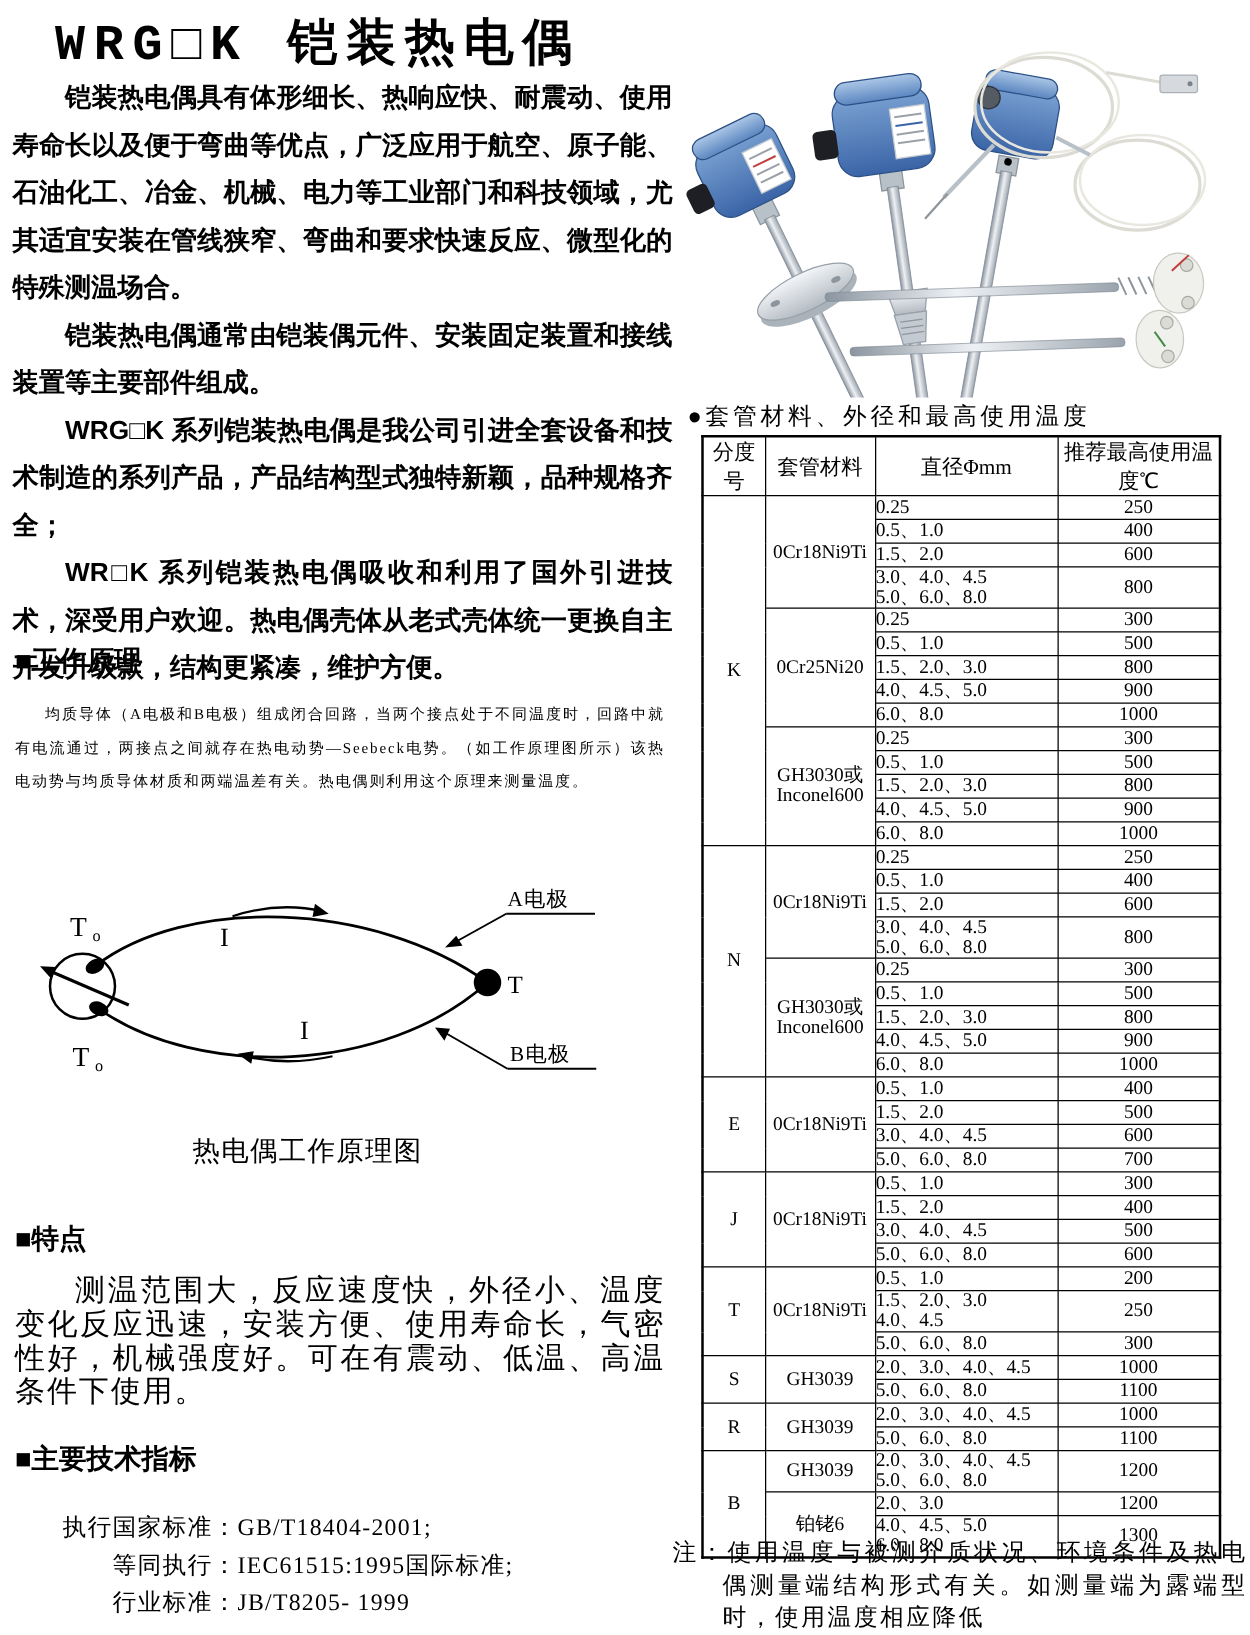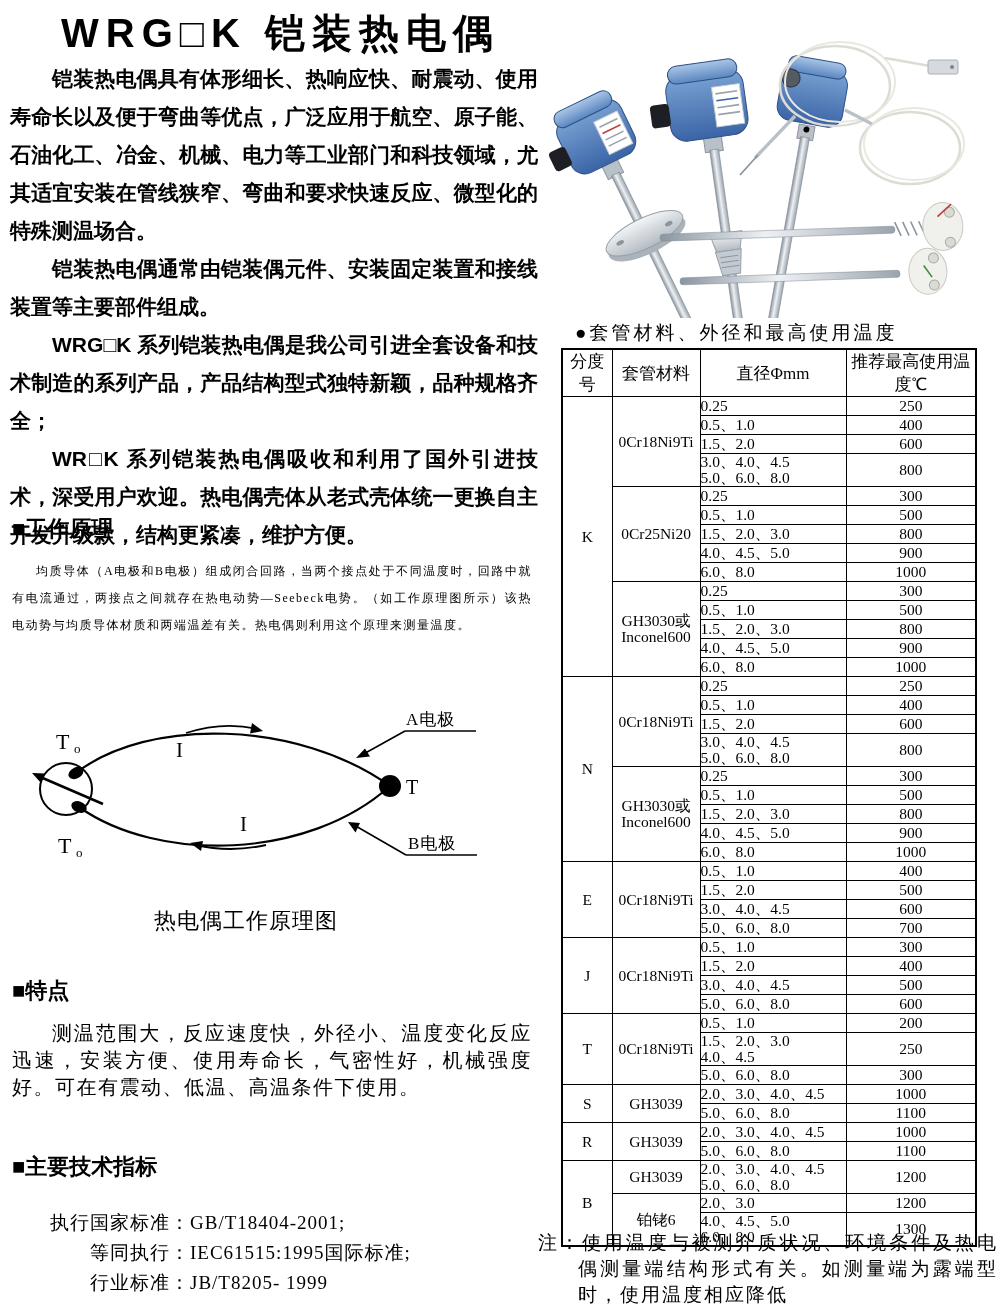--- a/index.html
+++ b/index.html
@@ -6,54 +6,54 @@
   html,body { width:1000px; height:1308px; }
   body {
     position:relative; background:#ffffff; color:#000;
     font-family:"Liberation Sans", sans-serif; overflow:hidden;
   }
   .abs { position:absolute; }
 
   
   .page-title {
     left:44px; top:6px; font-size:40px; font-weight:bold;
-    letter-spacing:7px; font-family:Liberation Sans, sans-serif;margin-left:17px;
+    letter-spacing:7px; font-family:Liberation Mono, monospace;
   }
   .intro { left:10px; top:60px; width:528px; }
   .intro p {
     font-size:21px; font-weight:600; line-height:38px;
     text-align:justify; text-indent:2em;
   }
   .sec-heading { font-size:22px; font-weight:bold; font-family:"Liberation Sans", sans-serif; }
   .h-principle { left:12px; top:514px; }
   .principle-text {
     left:12px; top:558px; width:520px;
     font-family:"Liberation Serif", serif; font-size:12px; line-height:27px;
     letter-spacing:1.5px; text-indent:2em; text-align:justify;
   }
   .diagram-wrap { left:8px; top:695px; }
   .h-features { left:12px; top:976px; }
   .features-text {
     left:12px; top:1020px; width:520px;
-    font-family:"Liberation Serif", serif; font-size:20px; line-height:27px;
+    font-family:"Liberation Serif", serif; font-size:24px; line-height:27px;
     letter-spacing:1.5px; text-indent:2em; text-align:justify;
   }
   .h-specs { left:12px; top:1152px; }
   .specs-lines {
     left:12px; top:1208px; width:520px;
     font-family:"Liberation Serif", serif; font-size:19px; line-height:30px;
     letter-spacing:1px;
   }
   .spec-line-0 { padding-left:38px; }
   .spec-line-1, .spec-line-2 { padding-left:78px; }
 
   
   .product-wrap { left:540px; top:18px; }
   .table-title {
-    left:575px; top:320px; font-family:Liberation Serif, serif;
+    left:550px; top:320px; font-family:Liberation Serif, serif;
     font-size:19px; letter-spacing:3px;
   }
   .spec-table {
     left:561px; top:348px; border-collapse:collapse; border:2px solid #000;
     font-family:"Liberation Serif", serif; table-layout:fixed;
   }
   .spec-table th, .spec-table td { border:1.5px solid #000; padding:0; overflow:hidden; }
   .spec-table thead tr { height:30px; }
   .spec-table th { font-size:17px; font-weight:normal; text-align:center; }
   .spec-table tbody tr { height:19px; }

